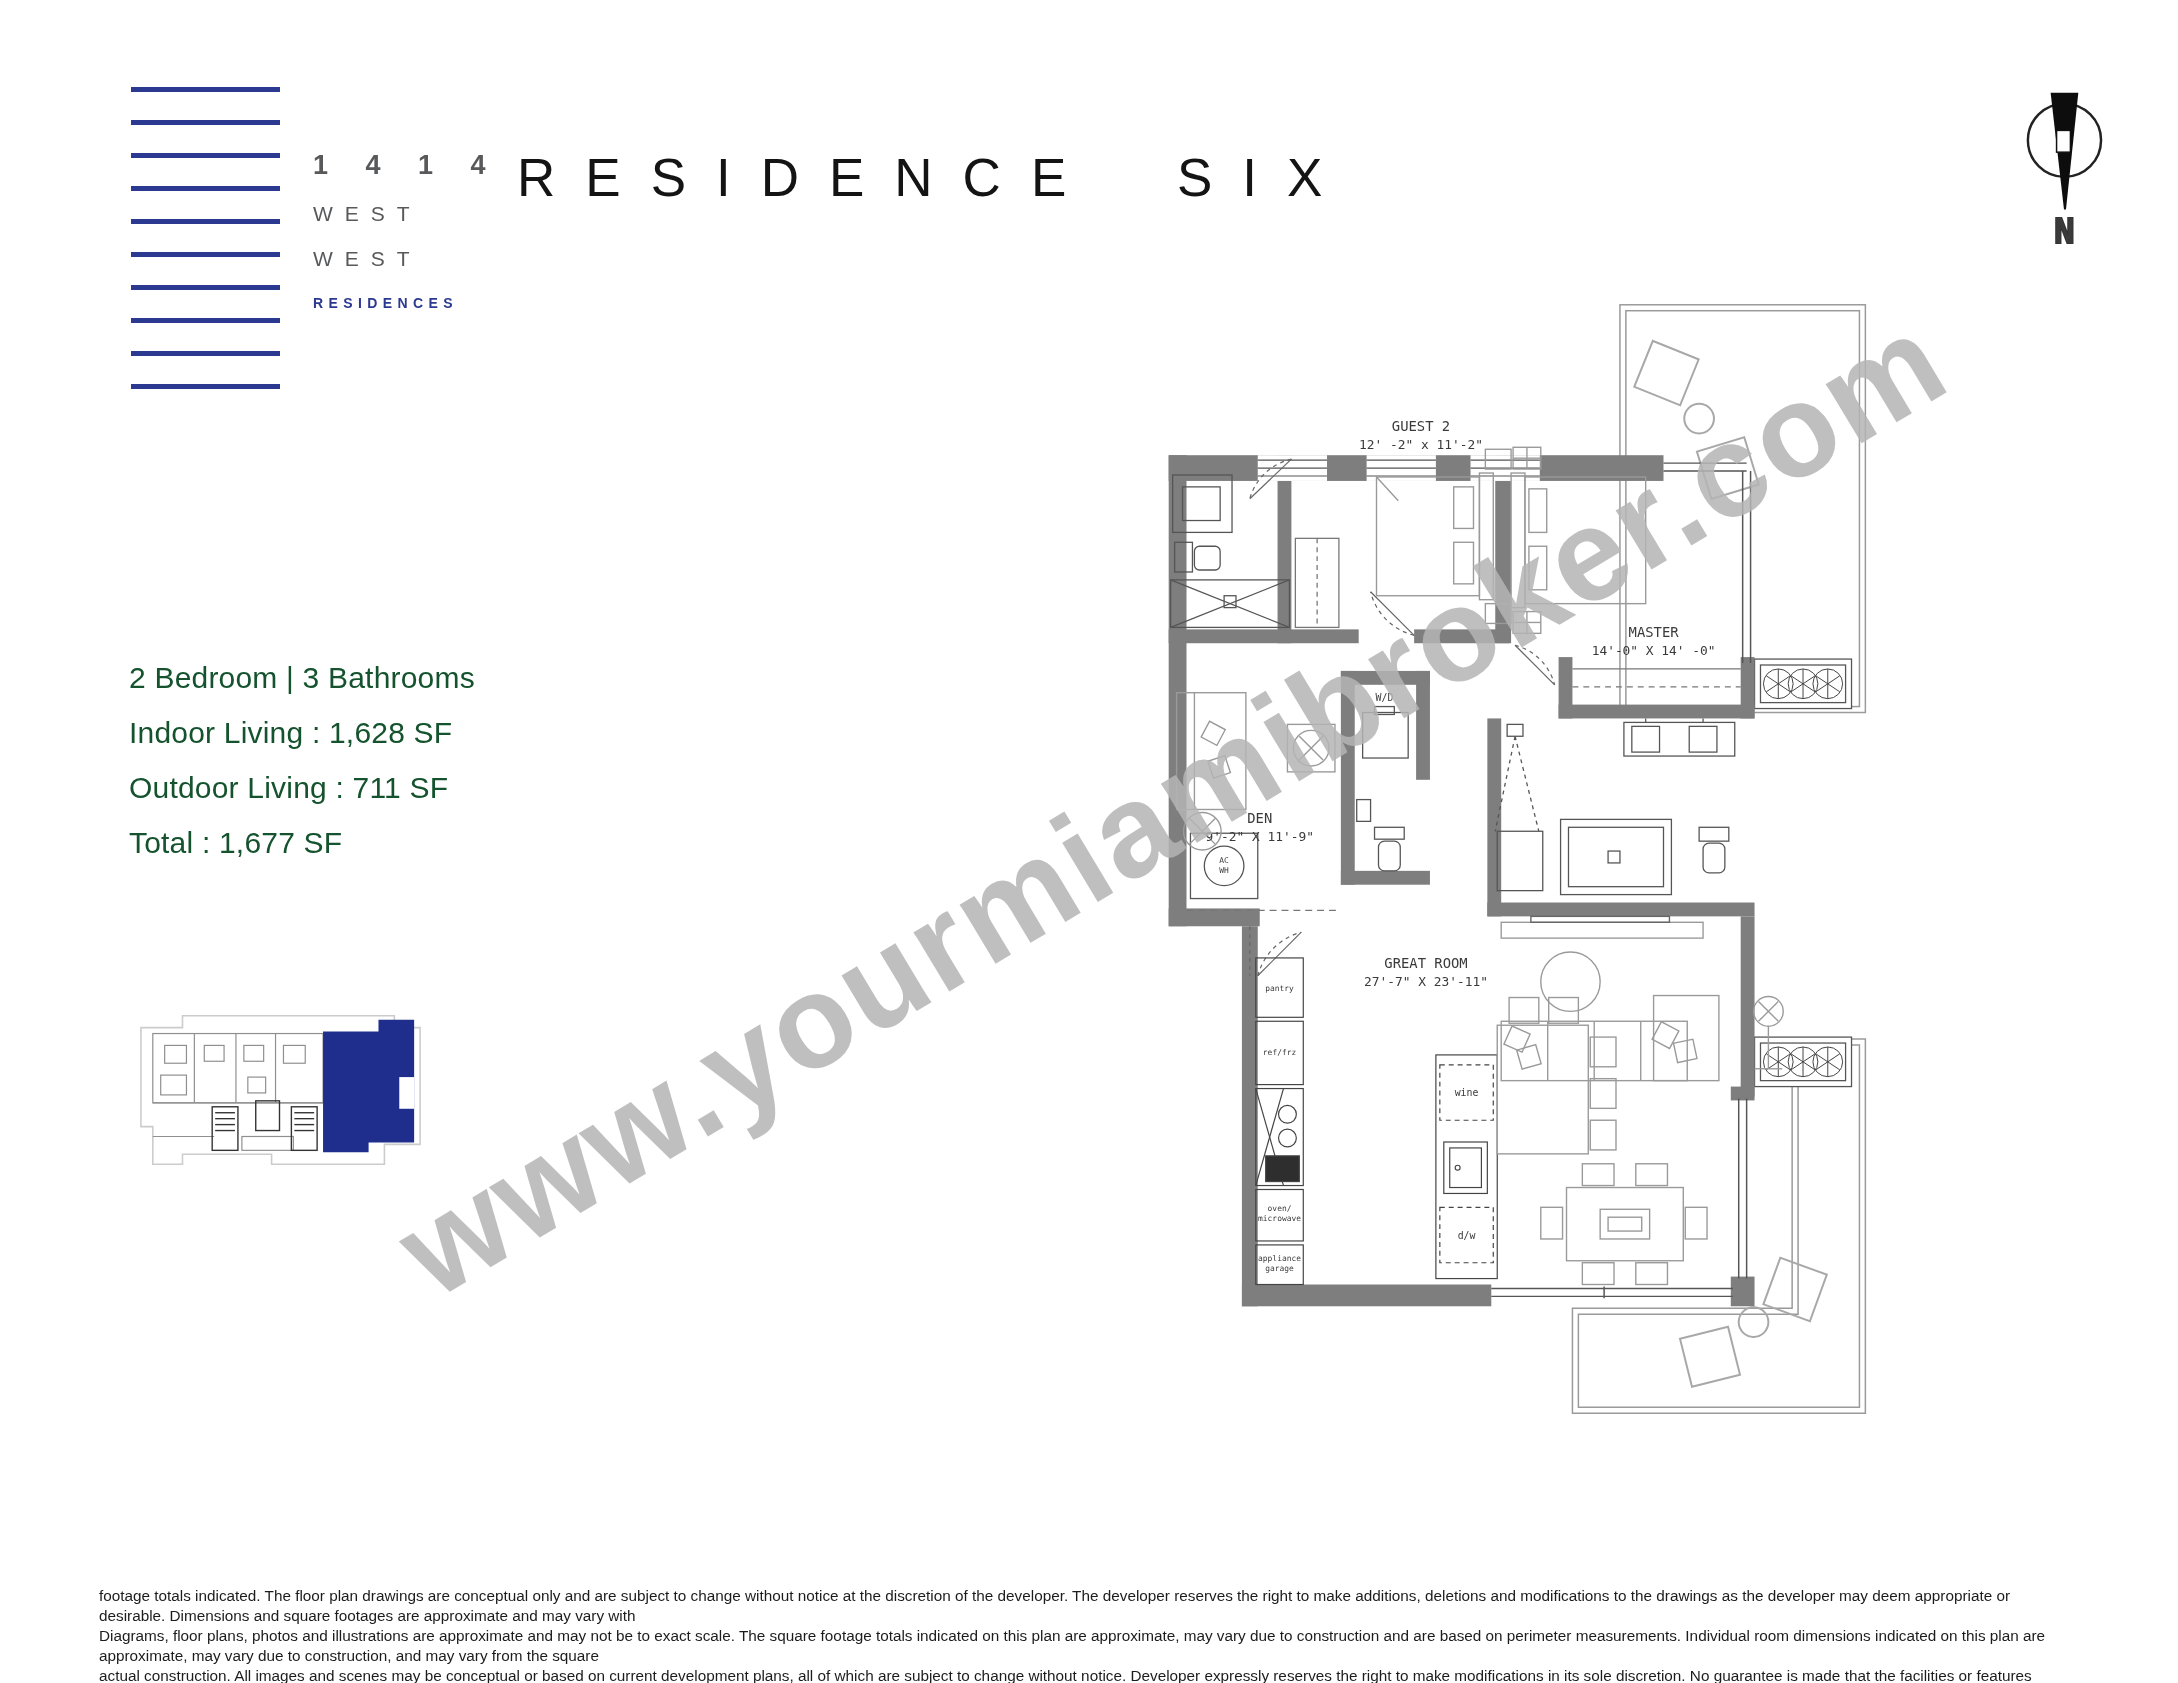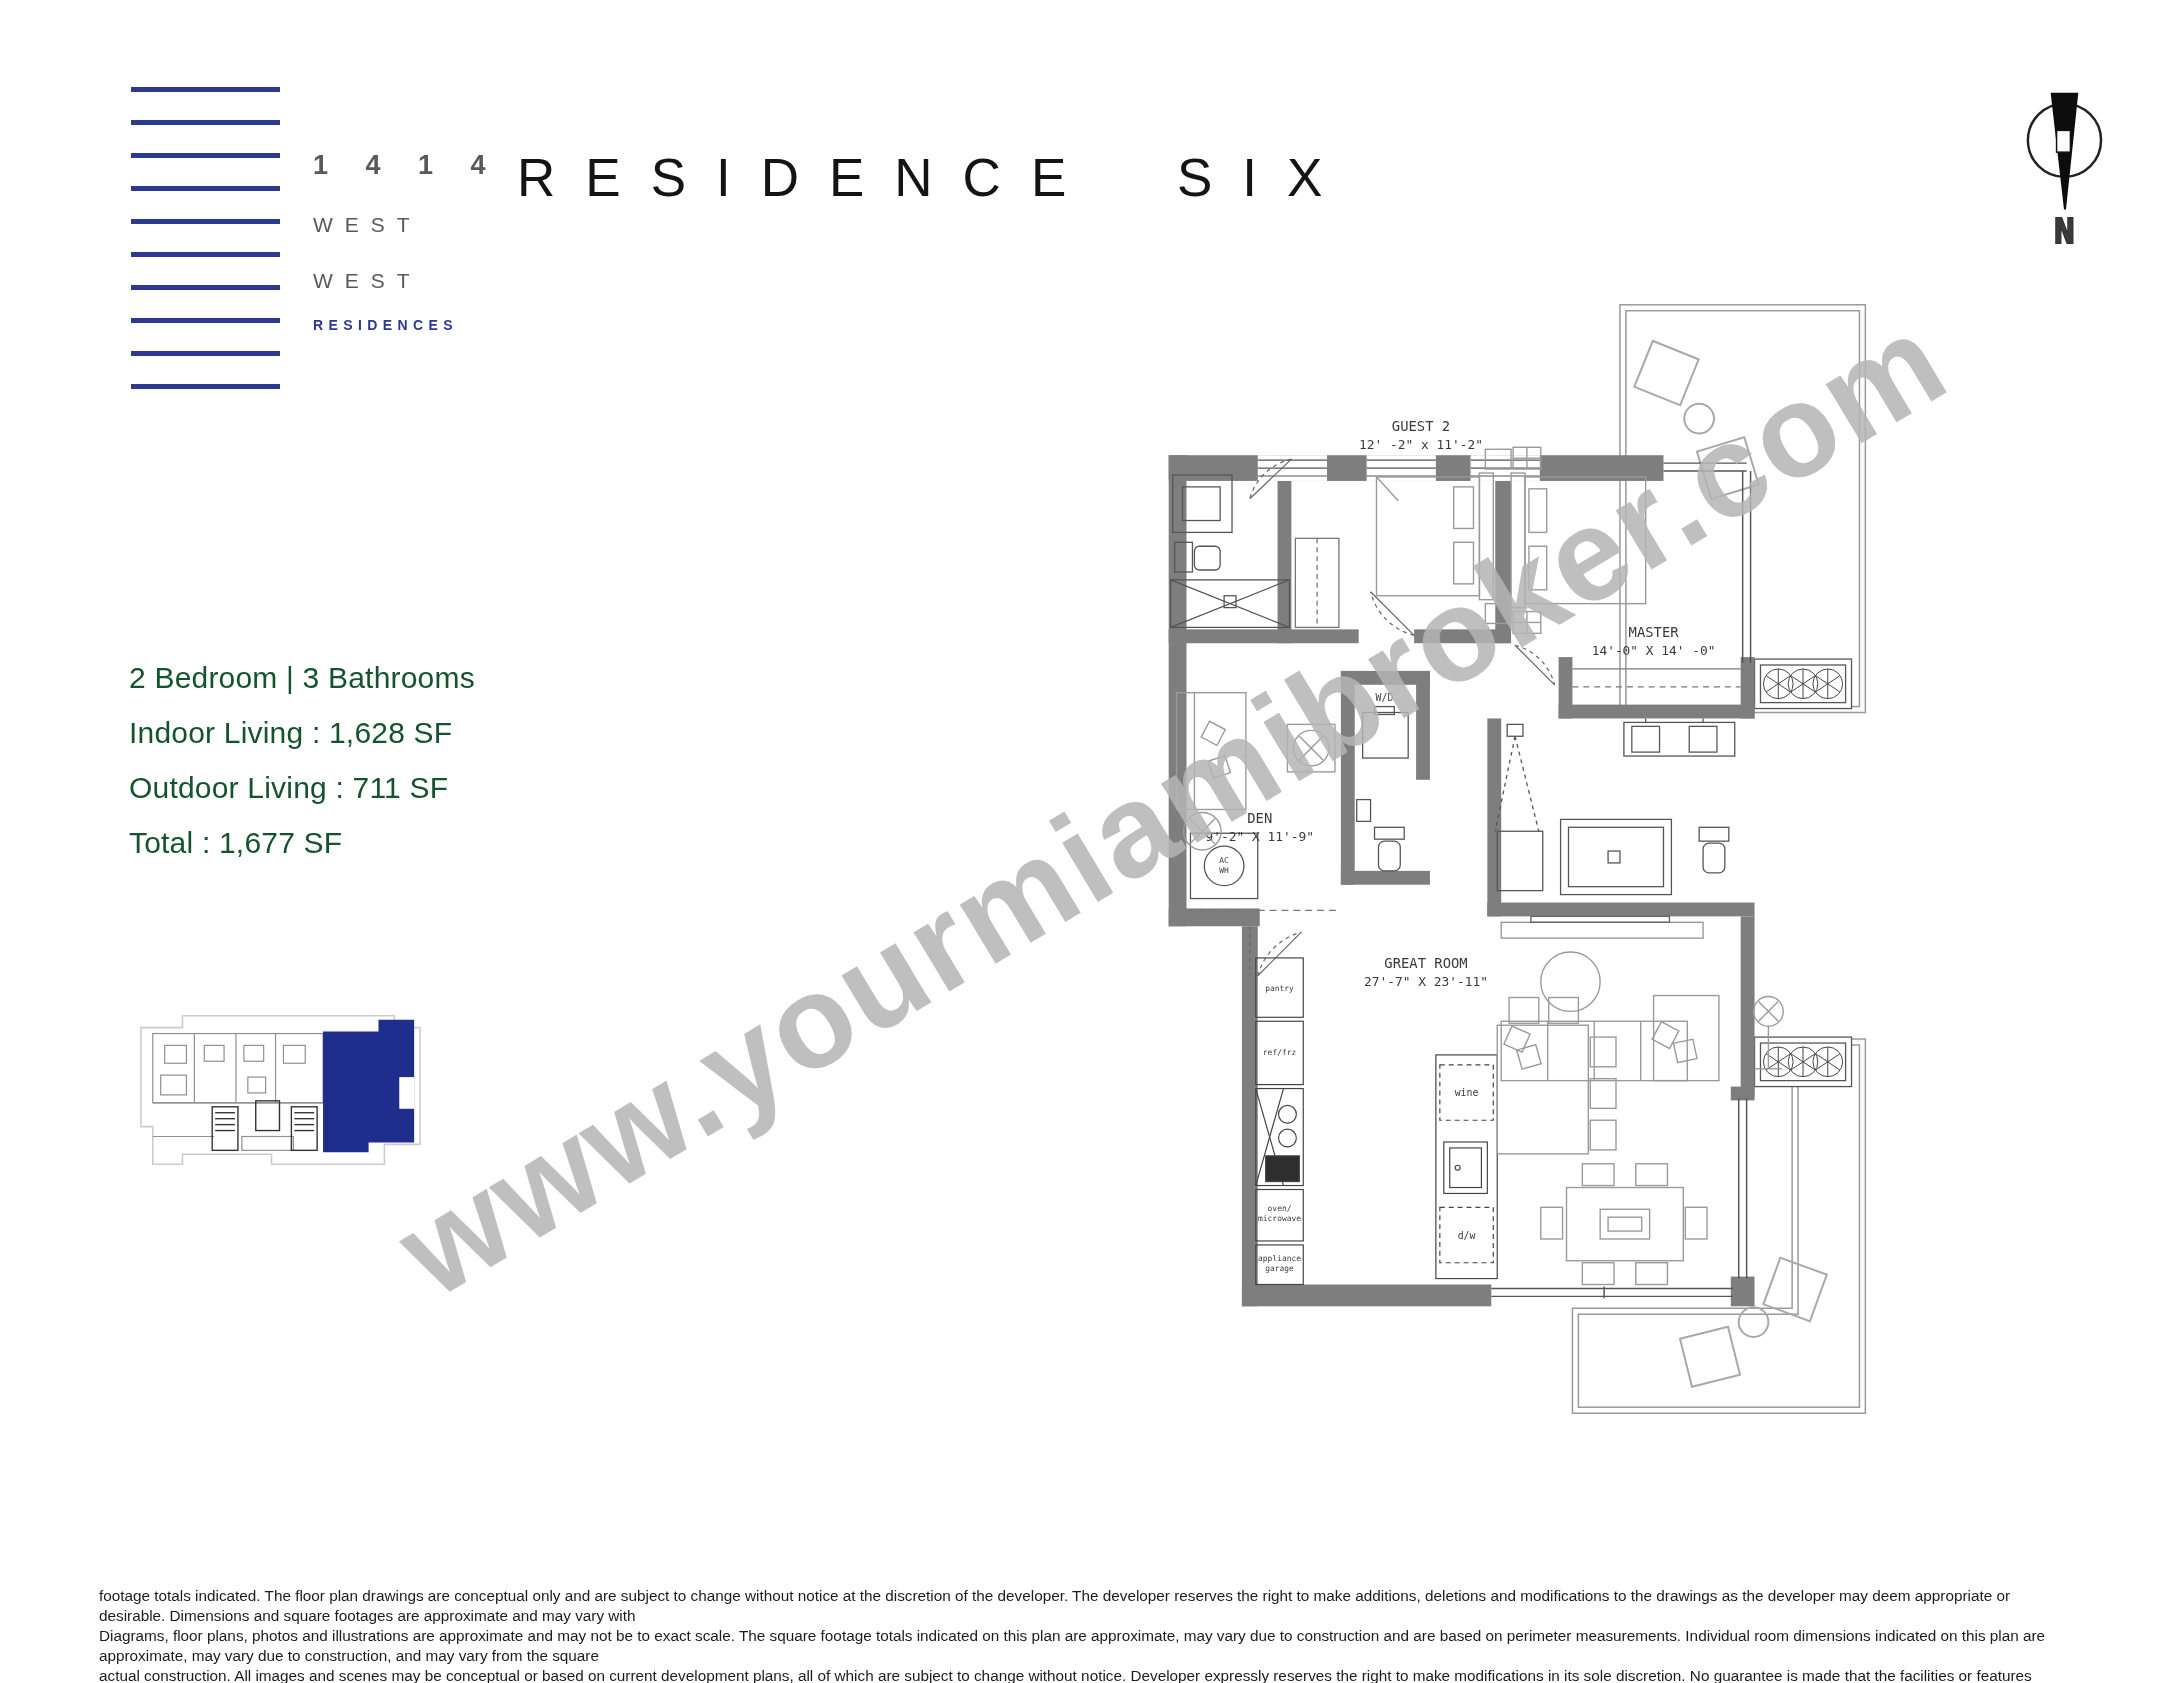--- a/index.html
+++ b/index.html
@@ -4,21 +4,21 @@
 <style>
   html,body{margin:0;padding:0;}
   body{width:2178px;height:1683px;position:relative;background:#ffffff;overflow:hidden;
        font-family:"Liberation Sans", sans-serif;}
   .abs{position:absolute;}
   
   #logo-lines{left:131px;top:87px;}
   #logo-lines .bar{width:149px;height:5px;background:#2b3990;margin-bottom:28px;}
   #logo-text{left:313px;top:150px;color:#58595b;}
   .logo-addr{font-size:27px;letter-spacing:15px;font-weight:700;}
-  .logo-word{font-size:21px;letter-spacing:12px;margin-top:32px;}
+  .logo-word{font-size:21px;letter-spacing:12px;margin-top:21px;}
   .logo-res{font-size:14px;letter-spacing:5.4px;color:#2b3990;margin-top:24px;font-weight:bold;}
   
   #page-title{left:517px;top:147px;font-size:53px;letter-spacing:30px;word-spacing:36px;
               color:#141414;font-weight:500;text-align:right;}
   
   #specs{left:129px;top:661px;color:#14532d;font-size:30px;font-weight:500;}
   #specs div{margin-bottom:21px;letter-spacing:0.2px;}
   
   #watermark{left:297px;top:760px;width:1604px;height:178px;line-height:178px;text-align:center;
              transform:rotate(-31deg);font-size:131px;font-weight:600;color:#b5b5b5;opacity:.85;

